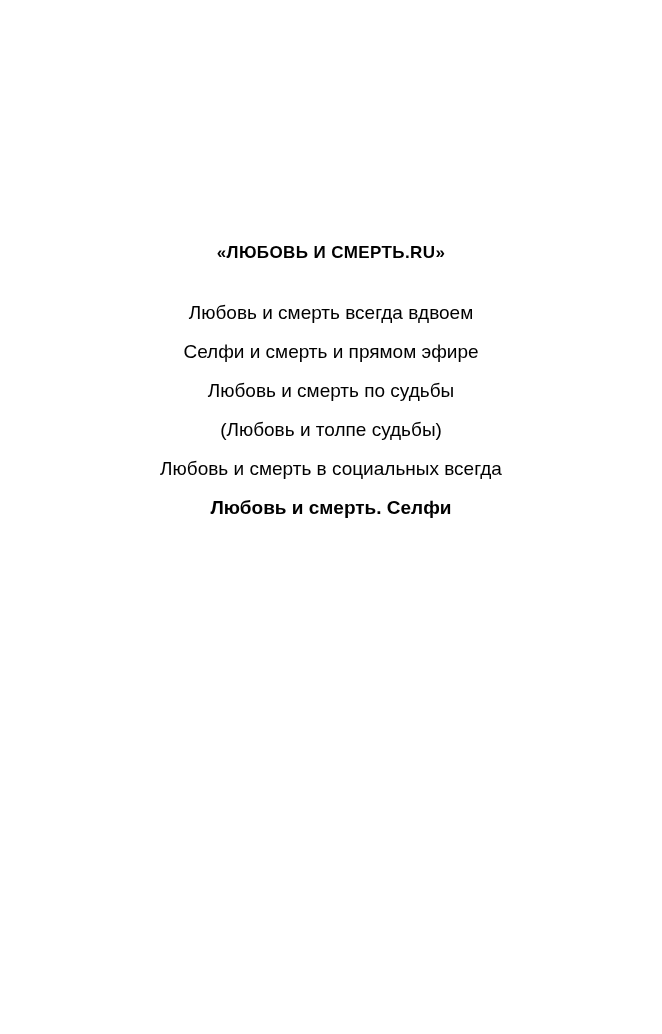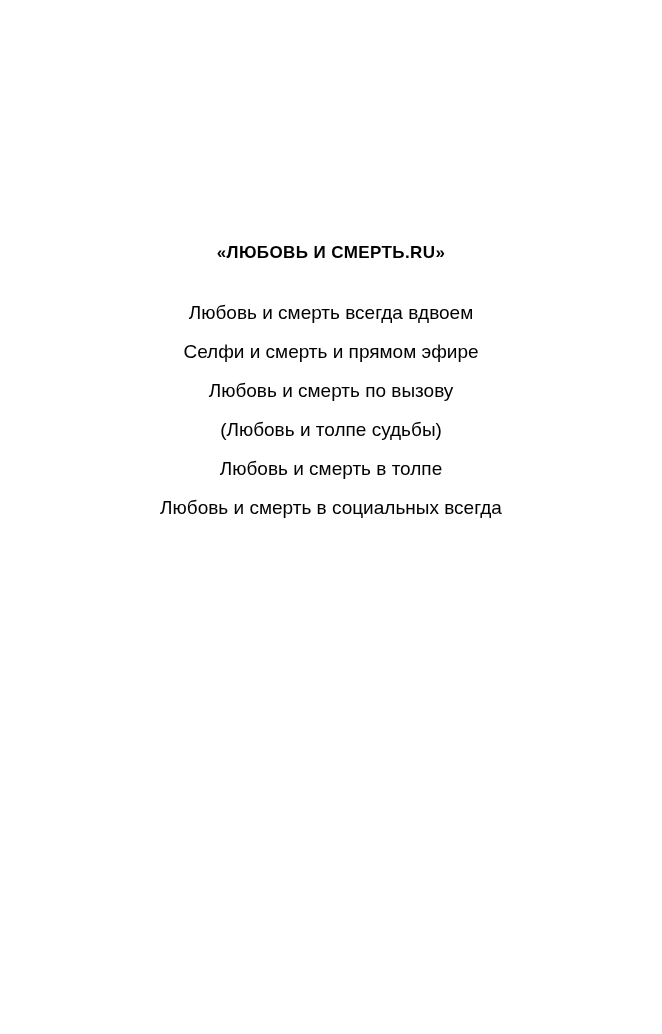--- a/index.html
+++ b/index.html
@@ -53,19 +53,19 @@
 </style>
 </head>
 <body>
 
 <div class="page">
   <div class="series-block">
     <h1 class="series-title">«ЛЮБОВЬ И СМЕРТЬ.RU»</h1>
     <ul class="series-list">
         <li class="series-item">Любовь и смерть всегда вдвоем</li>
         <li class="series-item">Селфи и смерть и прямом эфире</li>
-        <li class="series-item">Любовь и смерть по вызову</li>
+        <li class="series-item">Любовь и смерть по судьбы</li>
         <li class="series-item">(Любовь и толпе судьбы)</li>
-        <li class="series-item">Любовь и смерть в толпе</li>
         <li class="series-item">Любовь и смерть в социальных всегда</li>
+        <li class="series-item current">Любовь и смерть. Селфи</li>
       </ul>
   </div>
 </div>
 
 </body></html>

